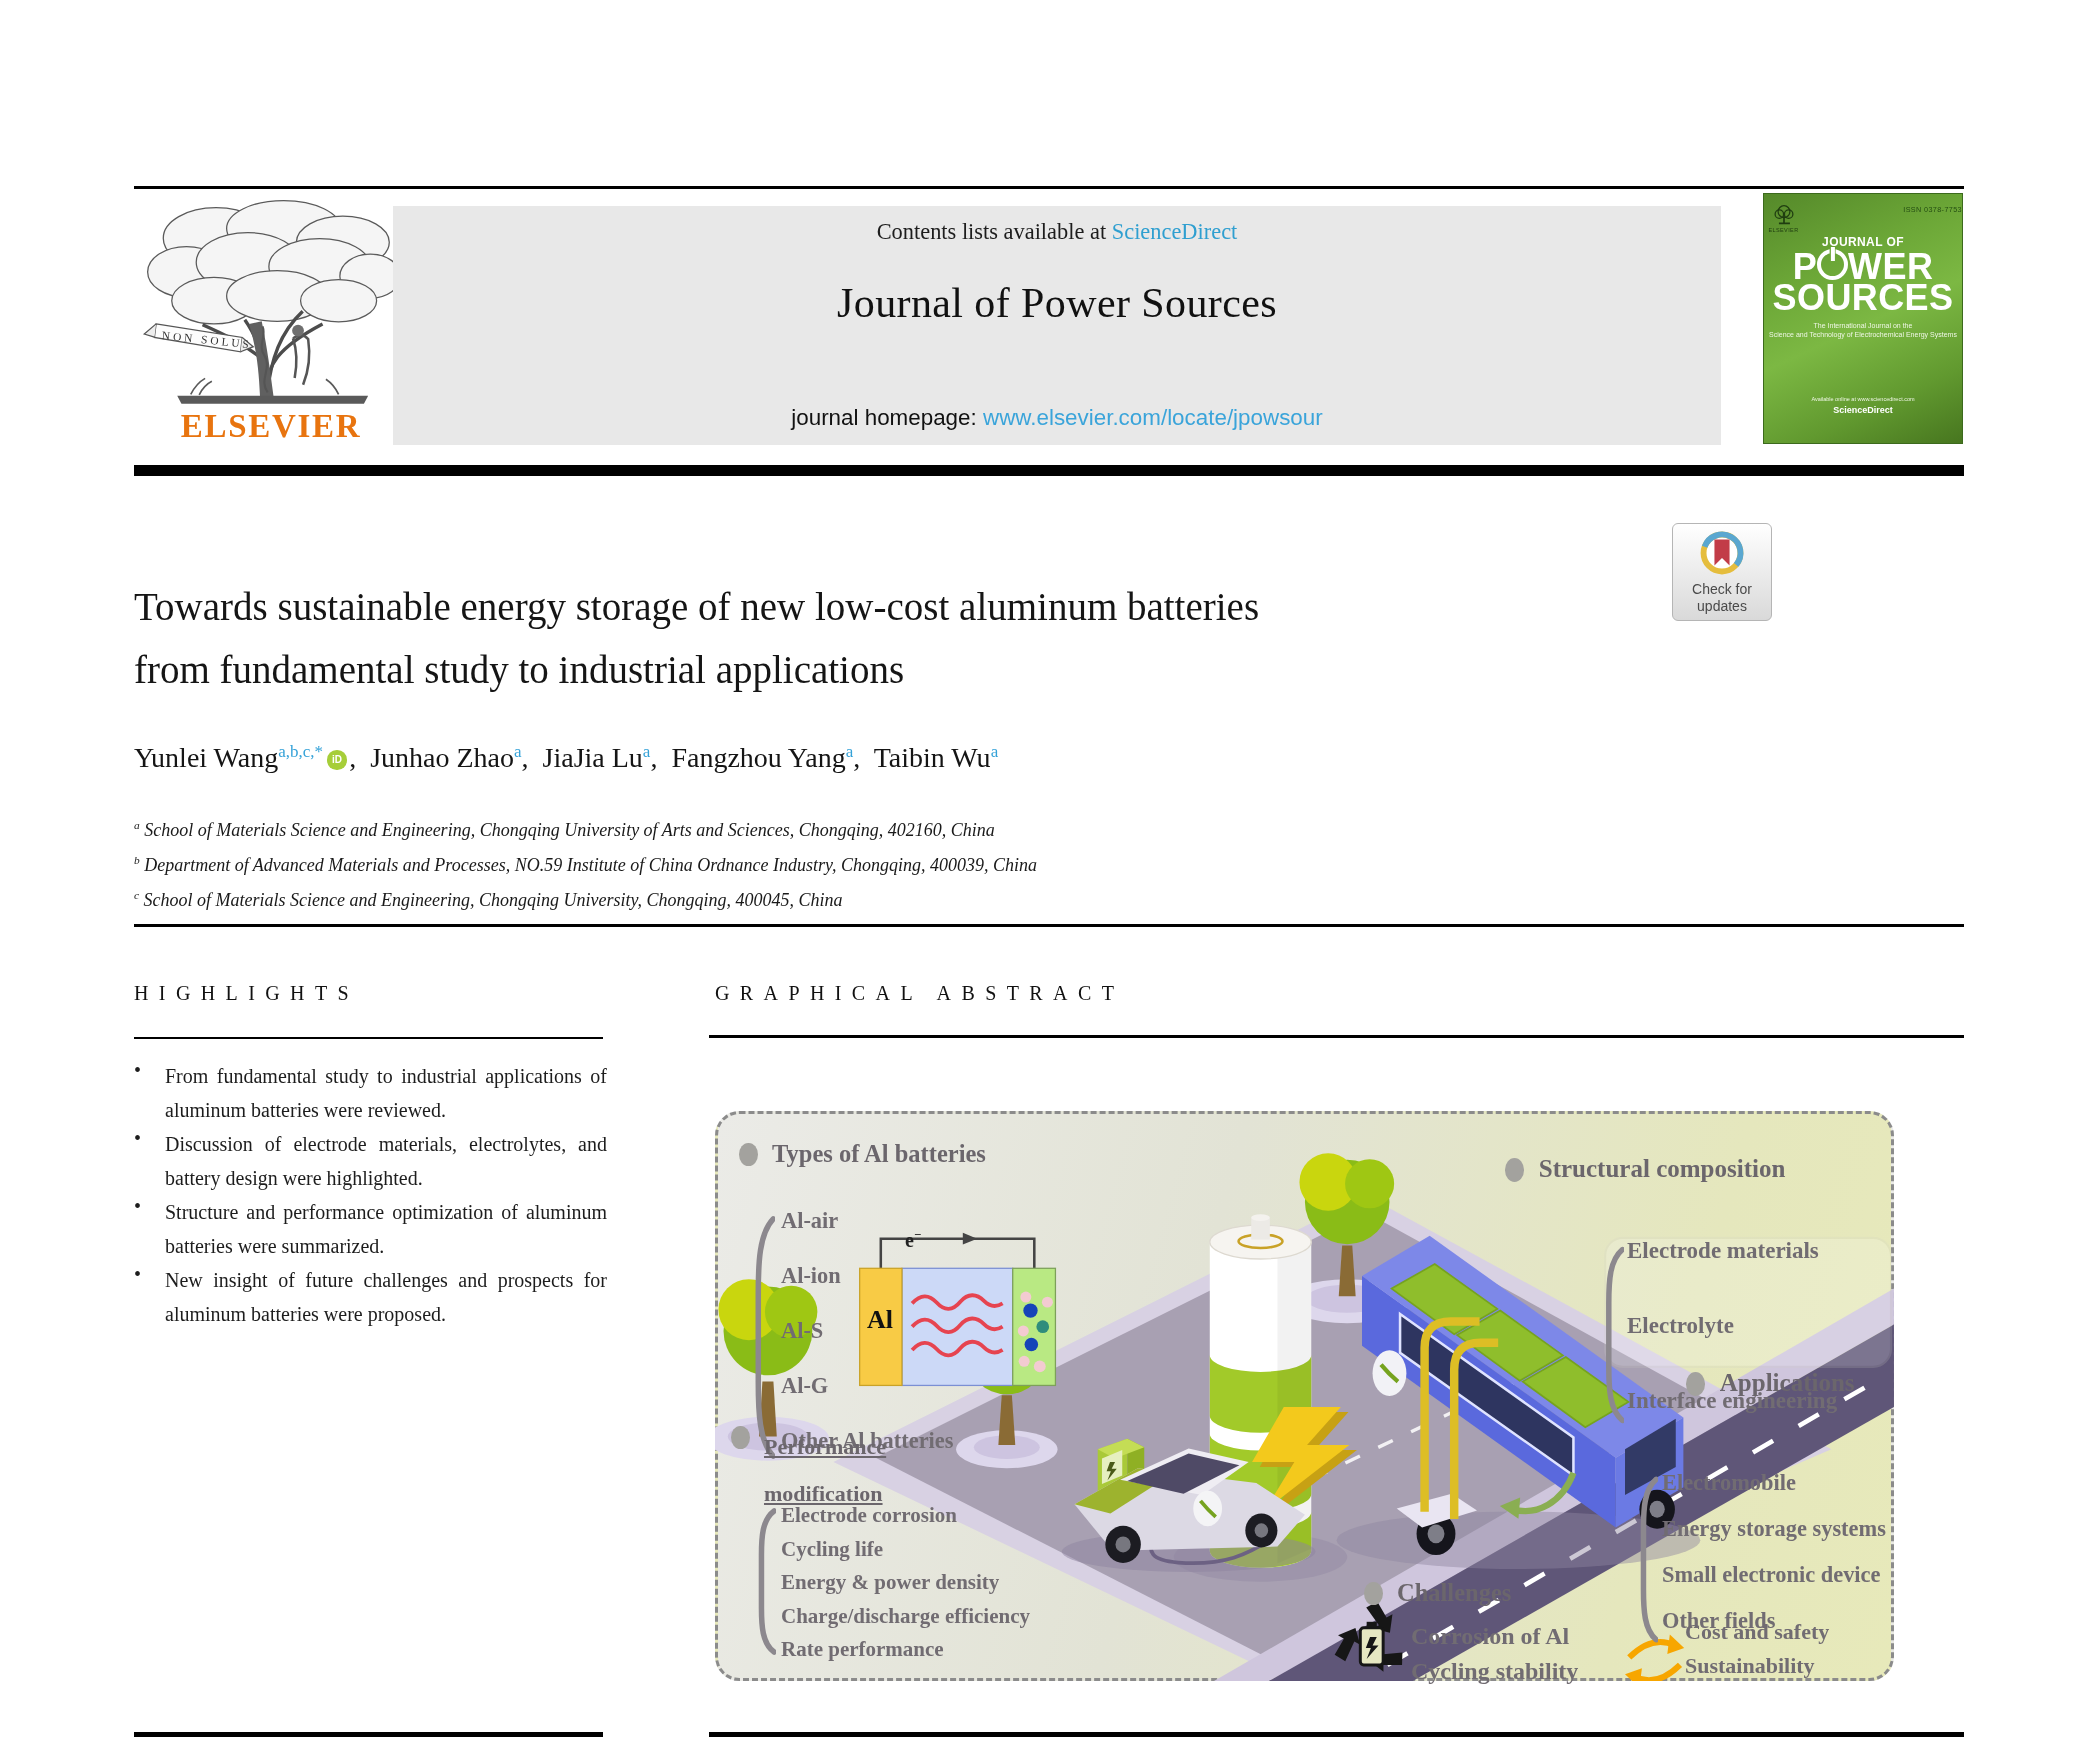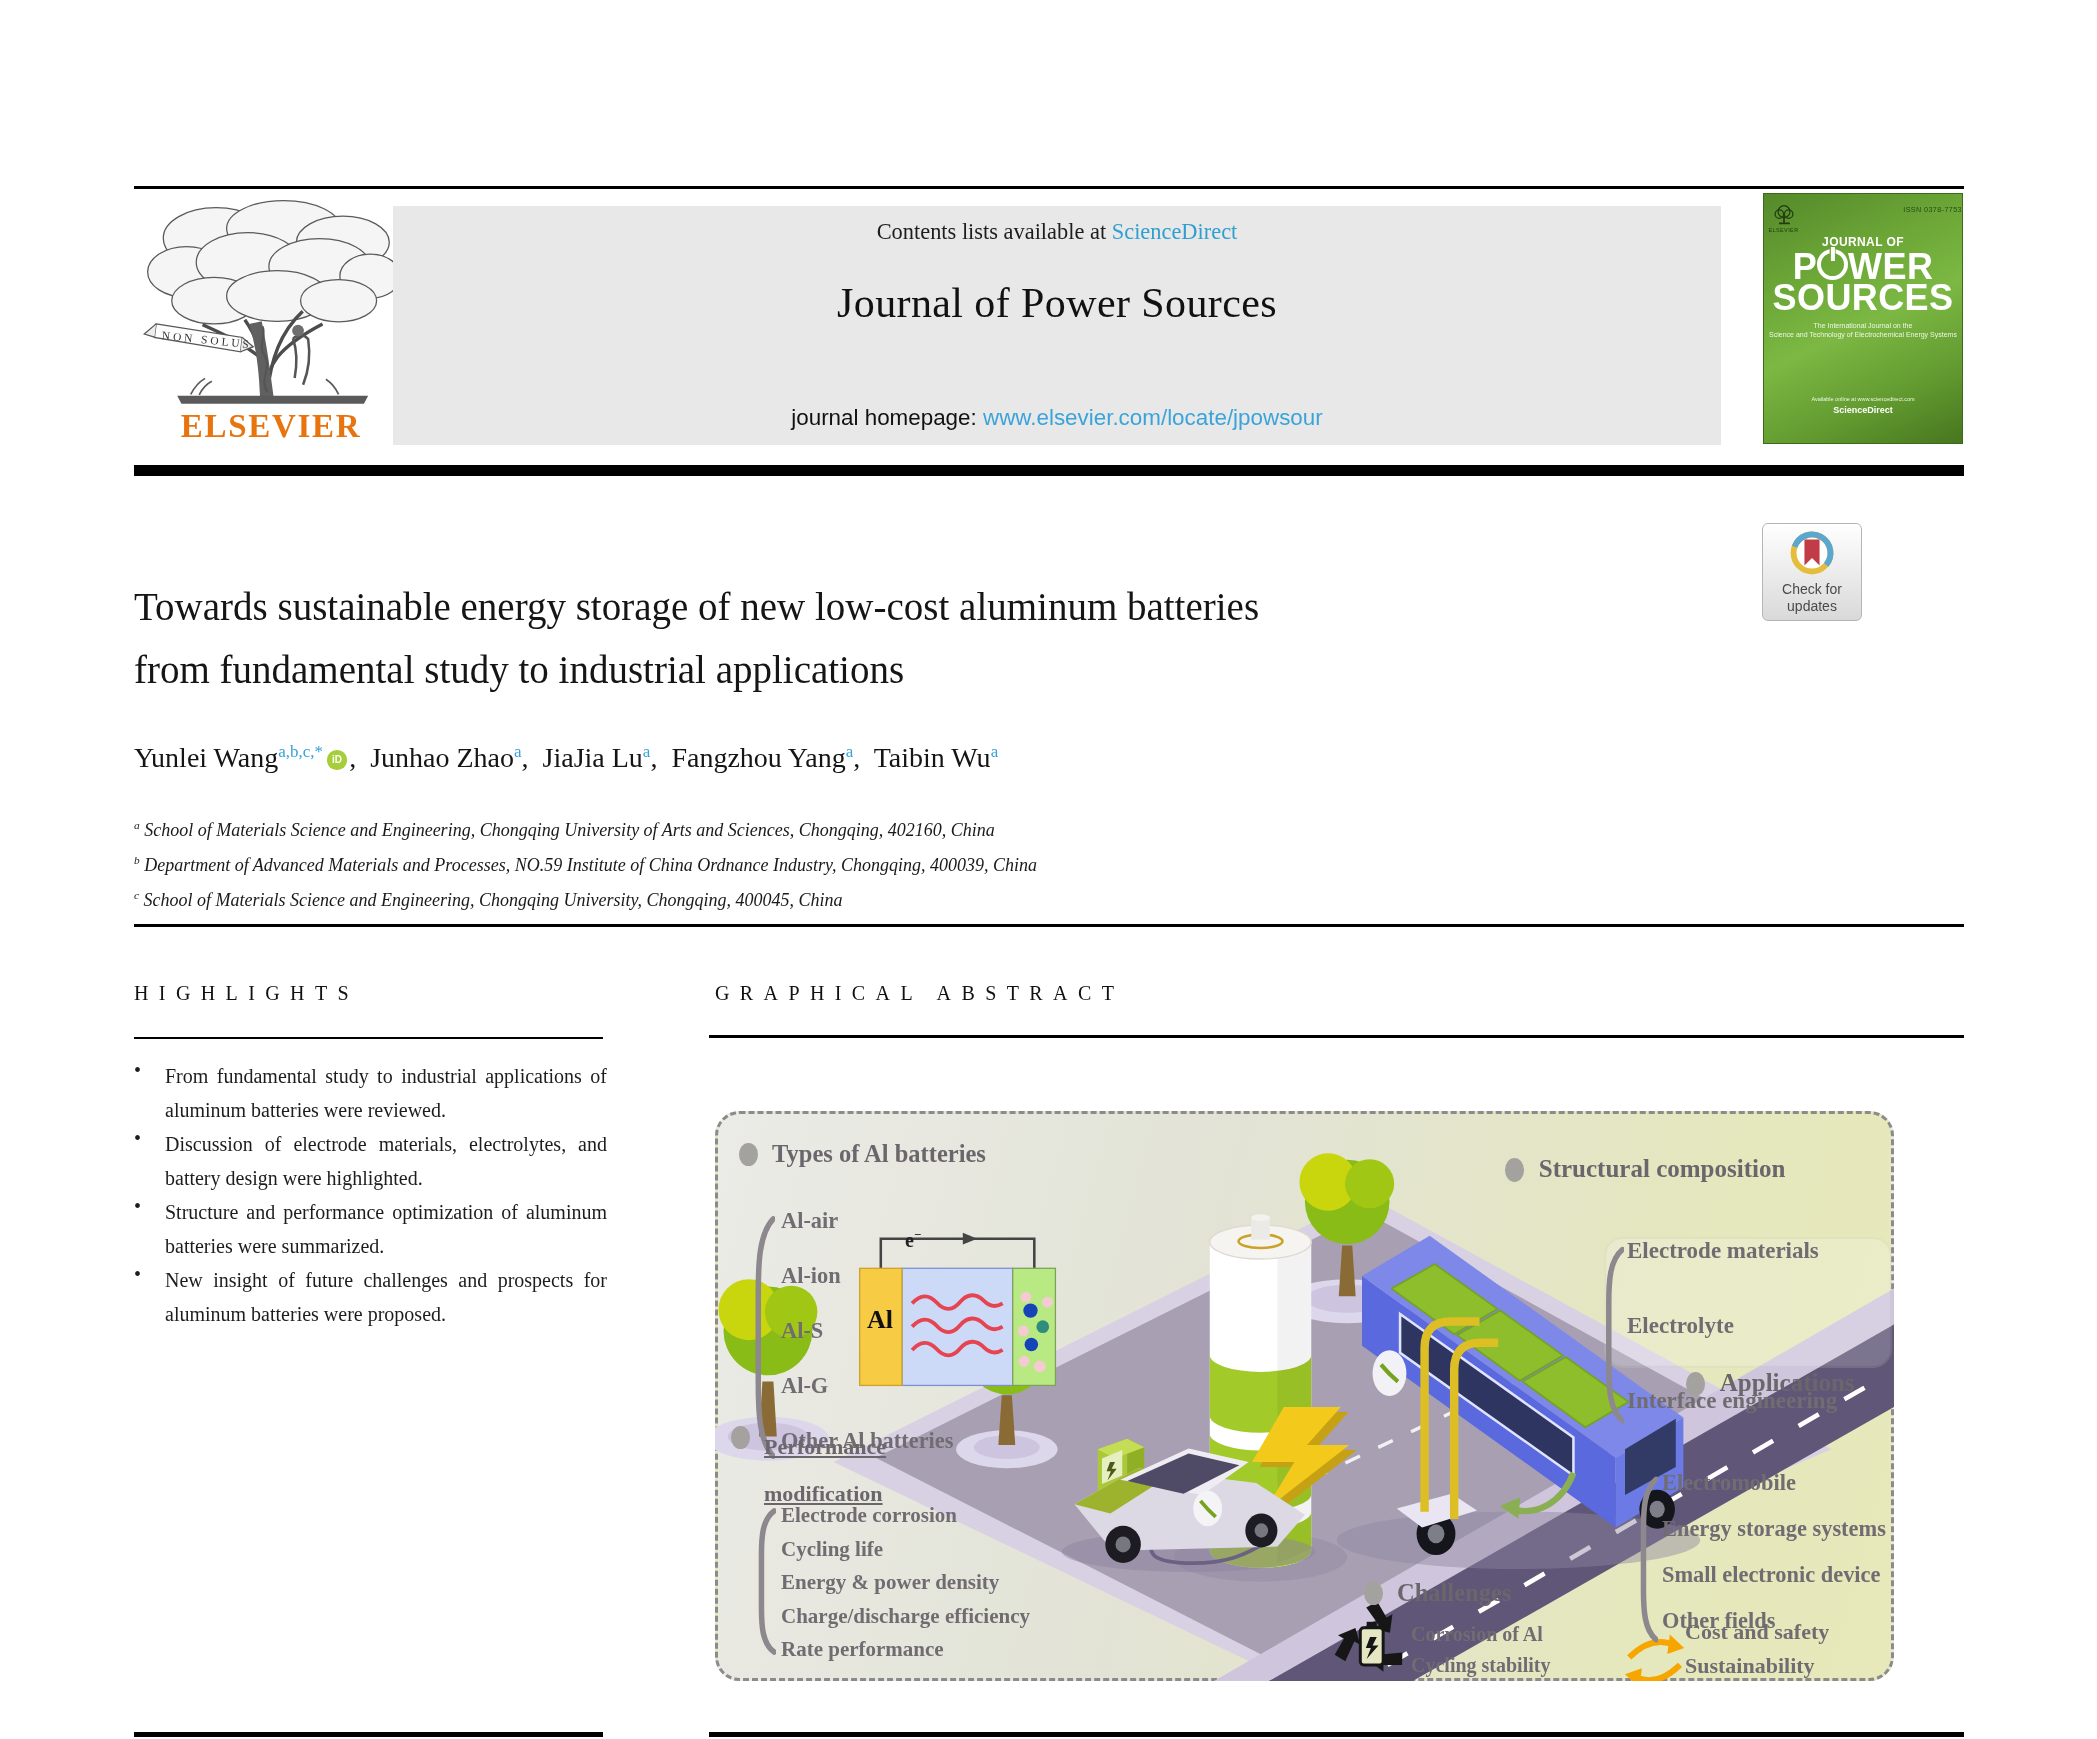--- a/index.html
+++ b/index.html
@@ -126,21 +126,21 @@
     <div class="abs cover-sub" style="left:0;top:127px;width:100%;">
       <div>The International Journal on the</div>
       <div>Science and Technology of Electrochemical Energy Systems</div>
     </div>
     <div class="abs cover-foot" style="left:0;top:202px;width:100%;">Available online at www.sciencedirect.com</div>
     <div class="abs cover-sd" style="left:0;top:211px;width:100%;">ScienceDirect</div>
   </div>
 
   <div class="abs rule" style="left:134px;top:465px;width:1830px;height:11.4px;"></div>
 
-  <div class="abs badge" style="left:1762px;top:523px;width:98px;height:96px;">
+  <div class="abs badge" style="left:1672px;top:523px;width:98px;height:96px;">
     <svg class="abs" style="left:0;top:2.5px;" width="98" height="52" viewBox="0 0 232 124">
       <circle cx="116" cy="62" r="44" fill="#fff" stroke="#e5bd3d" stroke-width="14"></circle>
       <path d="M74.7,47 A44,44 0 1 1 149.7,90.3" fill="none" stroke="#5aa7d0" stroke-width="14"></path>
       <polygon points="98,30 134,30 134,92 116,74 98,92" fill="#c23c48"></polygon>
     </svg>
     <div class="abs badge-text sans" style="left:0;top:57px;width:100%;">
       <div>Check for</div>
       <div>updates</div>
     </div>
   </div>
@@ -408,21 +408,21 @@
     <div>Electromobile</div>
     <div>Energy storage systems</div>
     <div>Small electronic device</div>
     <div>Other fields</div>
   </div>
 
   <div class="abs ga-title" style="left:1364px;top:1579px;font-size:24.5px;">
     <span class="ga-dot" style="width:18.6px;height:23px;margin-top:2.5px;"></span>
     <span>Challenges</span>
   </div>
-  <div class="abs ga-list" style="left:1411px;top:1623px;font-size:20px;gap:7.6px;">
+  <div class="abs ga-list" style="left:1411px;top:1623px;font-size:24px;gap:7.6px;">
     <div>Corrosion of Al</div>
     <div>Cycling stability</div>
   </div>
   <div class="abs ga-list" style="left:1685px;top:1619px;font-size:22px;gap:7.6px;">
     <div>Cost and safety</div>
     <div>Sustainability</div>
   </div>
 
   <div class="abs rule" style="left:134px;top:1732px;width:469px;height:4.7px;"></div>
   <div class="abs rule" style="left:709px;top:1732px;width:1255px;height:4.7px;"></div>

